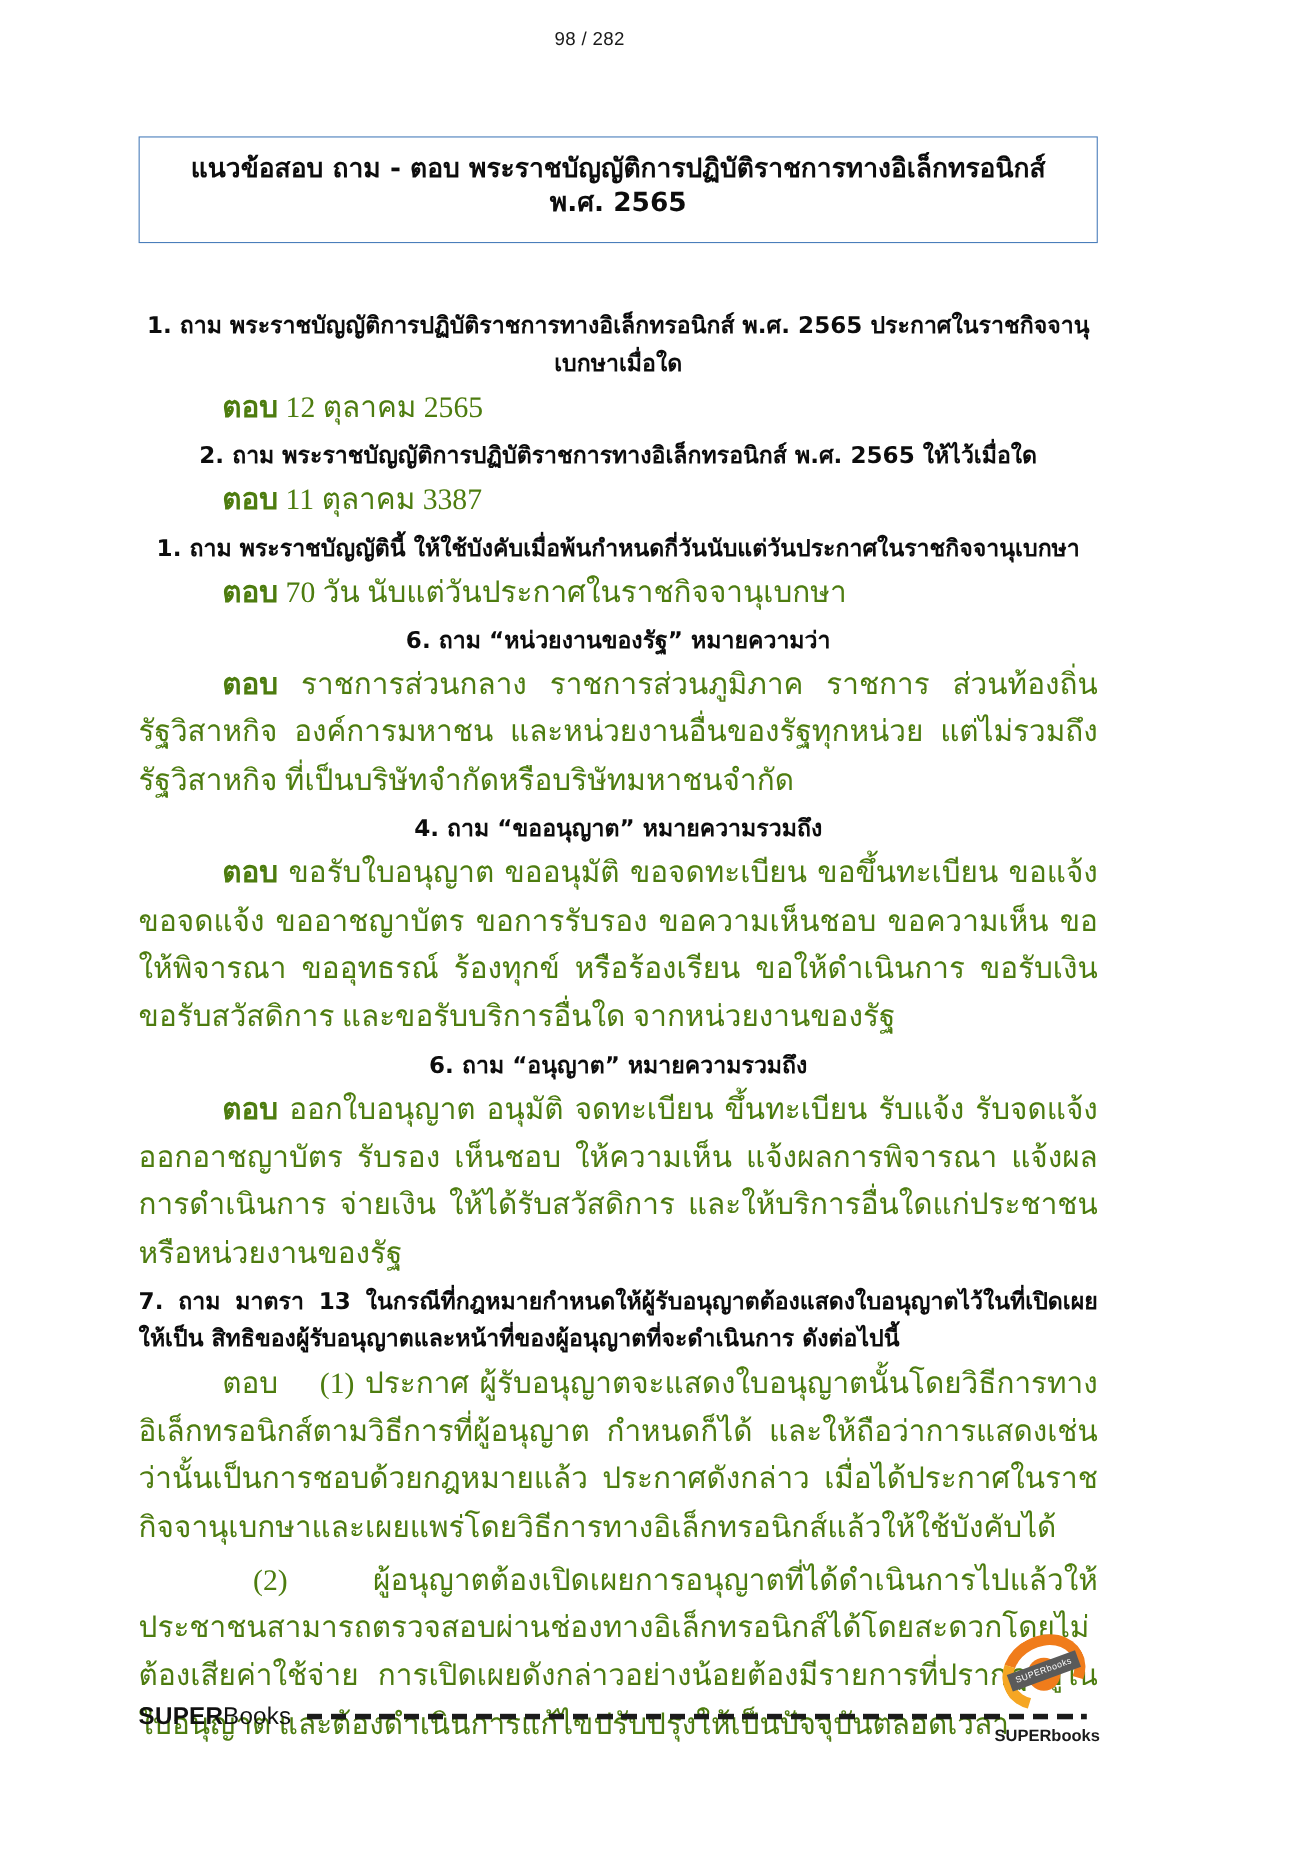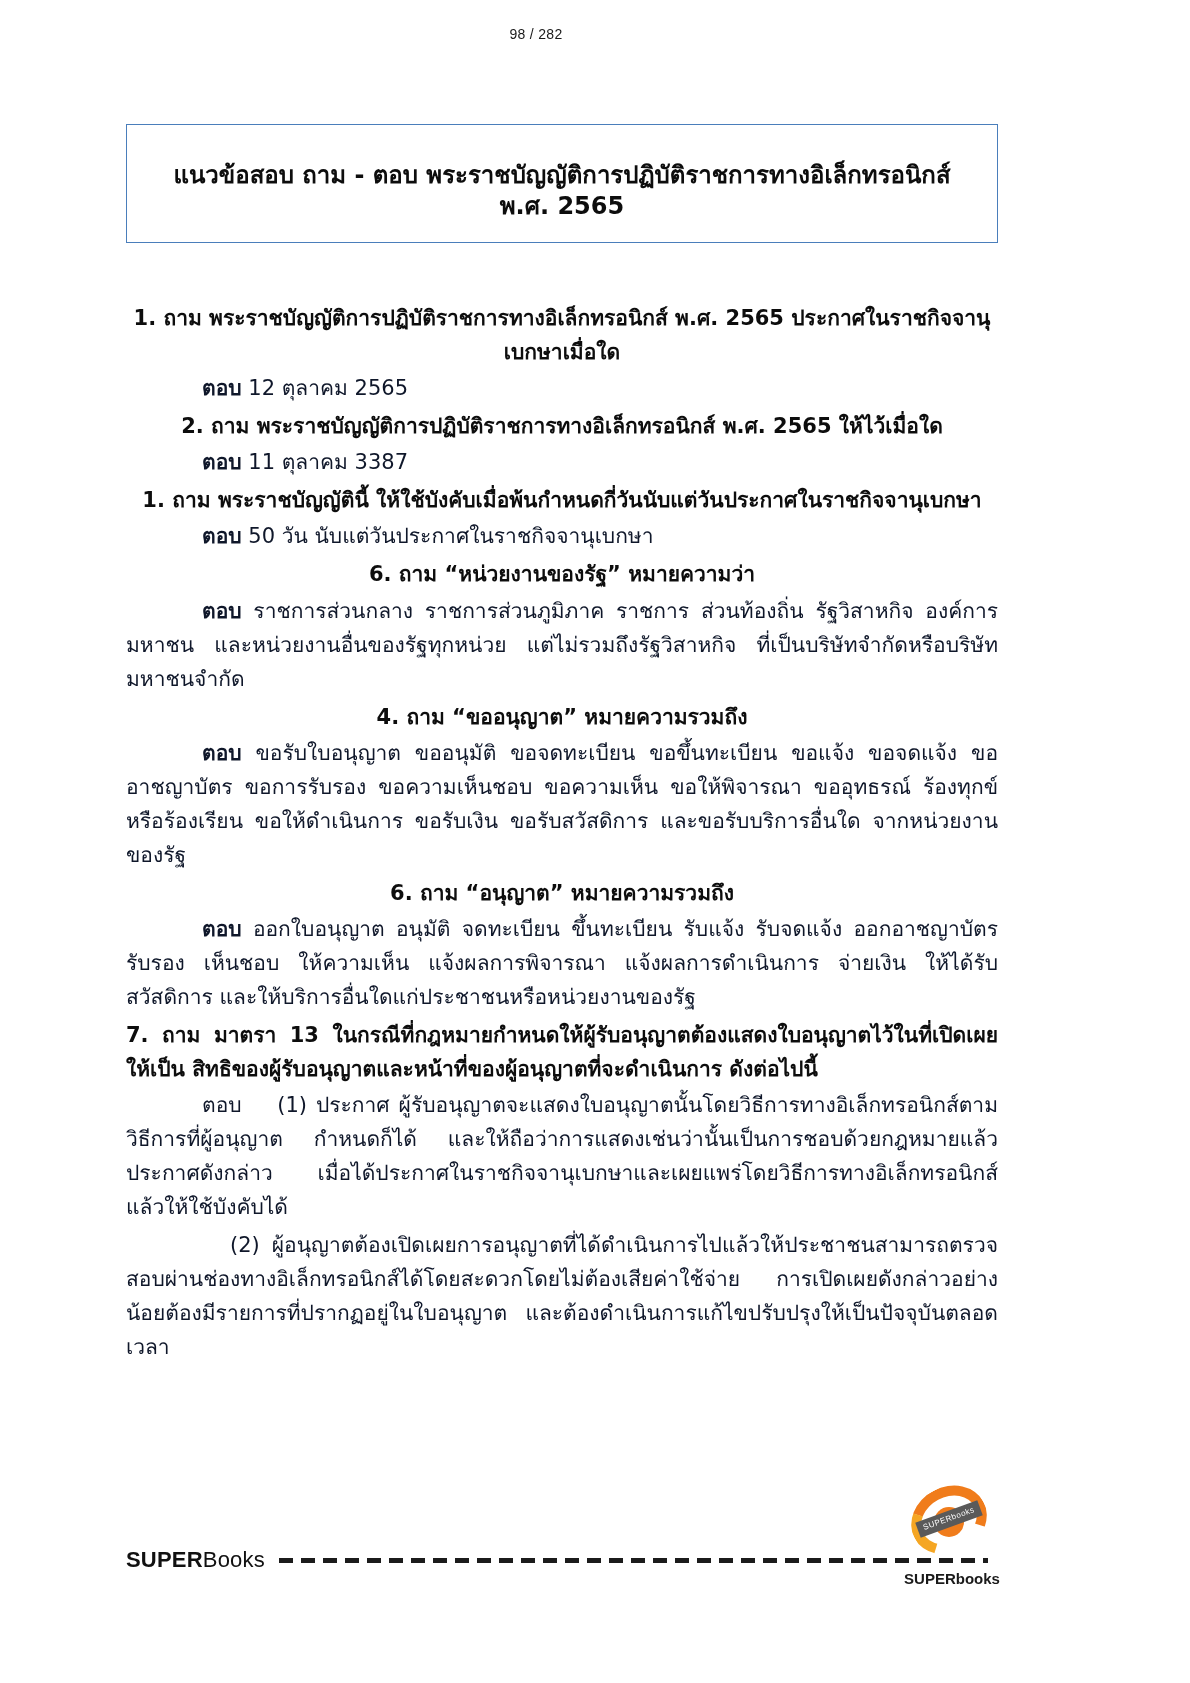--- a/index.html
+++ b/index.html
@@ -18,21 +18,21 @@
   }
 
   
   .page-indicator {
     position: absolute;
     top: 26px;
     left: 0;
     width: 1072px;
     text-align: center;
     font-family: "Liberation Sans", sans-serif;
-    font-size: 14px;
+    font-size: 17px;
     color: #1a1a1a;
     letter-spacing: 0.3px;
   }
 
   
   .sheet {
     position: absolute;
     top: 72px;
     left: 0;
     width: 1190px;
@@ -43,21 +43,21 @@
   .content {
     position: absolute;
     left: 126px;
     top: 52px;
     width: 872px;
   }
 
   
   .title-box {
     border: 1.5px solid #4a7ebb;
-    padding: 35px 20px 20px 20px;
+    padding: 13px 20px 20px 20px;
     text-align: center;
     margin-bottom: 58px;
     min-height: 82px;
     display: flex;
     align-items: flex-start;
     justify-content: center;
   }
 
   .title-text {
     font-size: 24px;
@@ -76,25 +76,26 @@
     color: #0d0d0d;
     margin-bottom: 2px;
     text-align: center;
   }
 
   .question .reg {
     font-weight: bold;
   }
 
   .answer {
-    font-size: 21px;
+    font-size: 27px;
     line-height: 1.62;
-    color: #0f172a;
+    color: #4d7c0f;
     margin-bottom: 4px;
     text-align: left;
+    font-family: Liberation Serif, serif;
   }
 
   .answer-indent {
     text-indent: 76px;
   }
 
   .answer-indent-wide {
     text-indent: 104px;
   }
 
@@ -257,21 +258,21 @@
       <div class="answer answer-indent">
         <span class="lead">ตอบ</span>
         <span>11 ตุลาคม 3387</span>
       </div>
     </div>
 
     <div class="qa-block">
       <div class="question">1. ถาม พระราชบัญญัตินี้ ให้ใช้บังคับเมื่อพ้นกำหนดกี่วันนับแต่วันประกาศในราชกิจจานุเบกษา</div>
       <div class="answer answer-indent">
         <span class="lead">ตอบ</span>
-        <span>50 วัน นับแต่วันประกาศในราชกิจจานุเบกษา</span>
+        <span>70 วัน นับแต่วันประกาศในราชกิจจานุเบกษา</span>
       </div>
     </div>
 
     <div class="qa-block">
       <div class="question">6. ถาม “หน่วยงานของรัฐ” หมายความว่า</div>
       <div class="answer answer-indent answer-justify">
         <span class="lead">ตอบ</span>
         <span>ราชการส่วนกลาง ราชการส่วนภูมิภาค ราชการ ส่วนท้องถิ่น รัฐวิสาหกิจ องค์การมหาชน และหน่วยงานอื่นของรัฐทุกหน่วย แต่ไม่รวมถึงรัฐวิสาหกิจ ที่เป็นบริษัทจำกัดหรือบริษัทมหาชนจำกัด</span>
       </div>
     </div>

